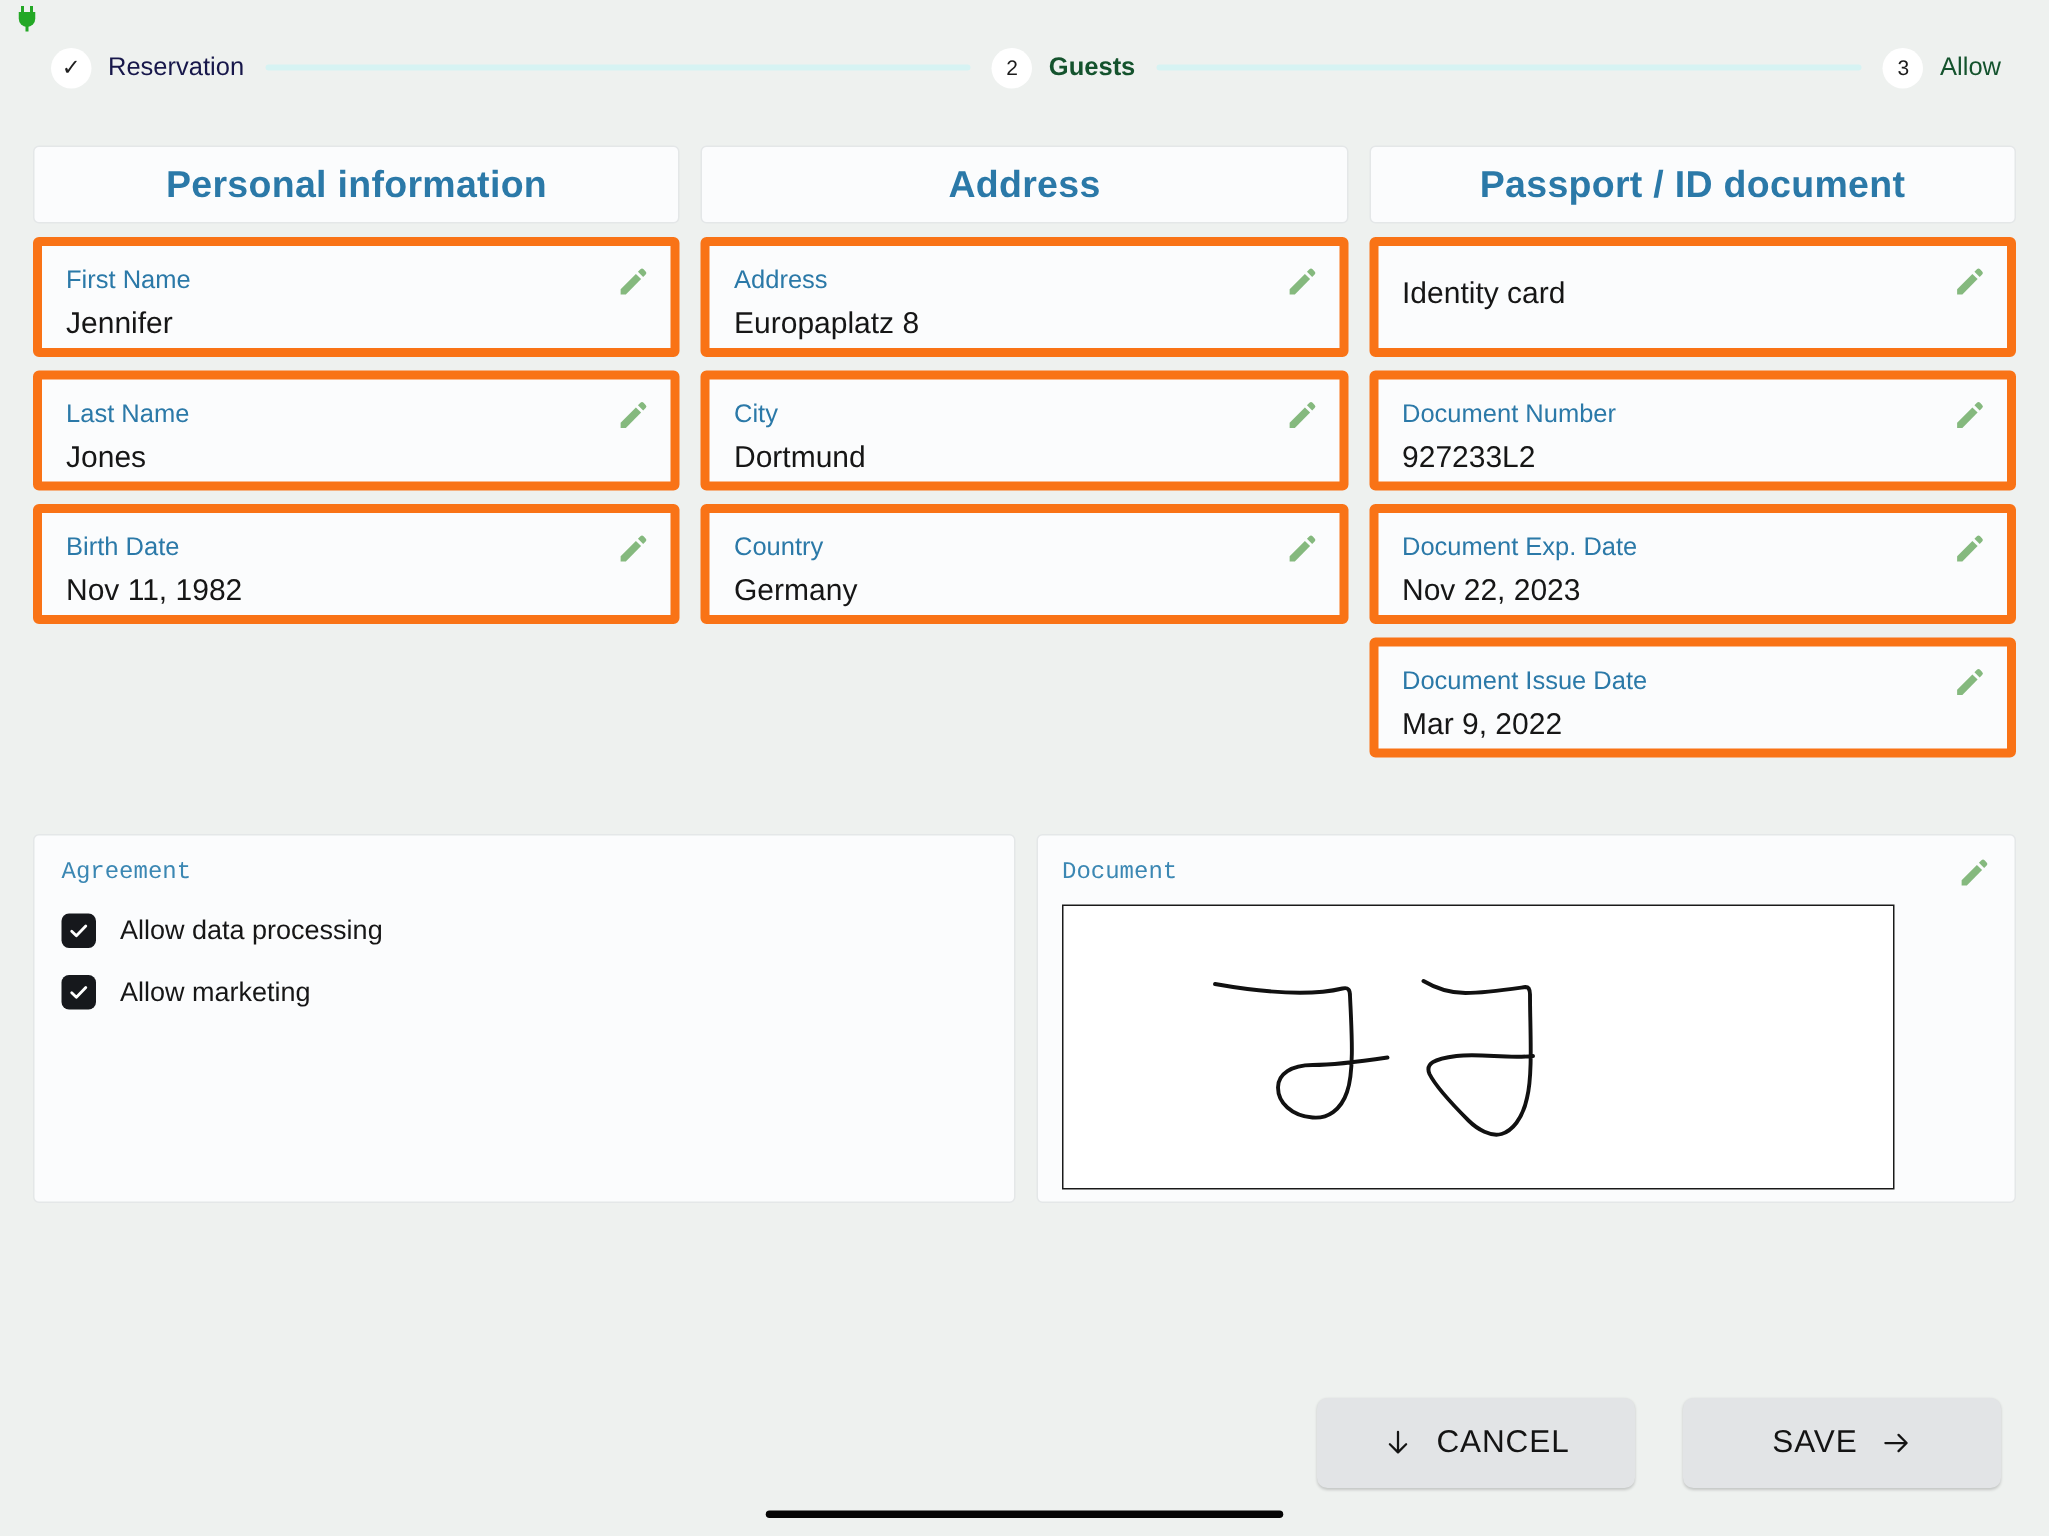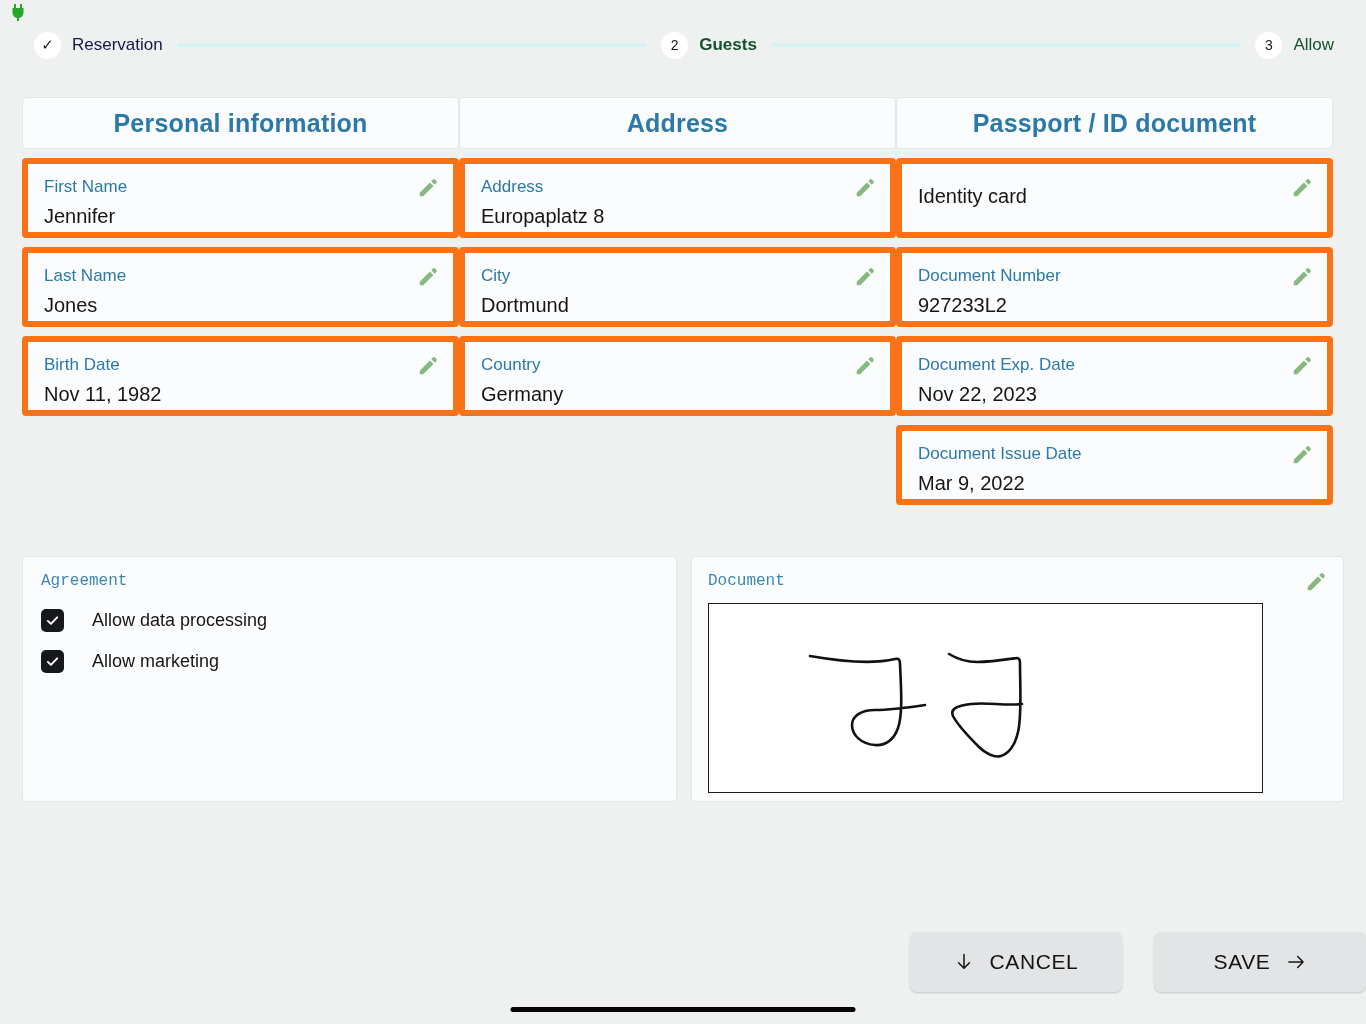--- a/index.html
+++ b/index.html
@@ -30,21 +30,21 @@
   .step-label { font-size: 17px; color: #14532d; white-space: nowrap; }
   .step.active .step-label { font-weight: bold; }
   .step.done .step-label { font-weight: 400; color: #17174a; }
   .step-line { flex: 1 1 auto; height: 4px; background: #d6f3f3; border-radius: 2px; margin: 0 14px; }
   .stepper .first { padding-left: 34px; }
   .stepper .last { padding-right: 32px; }
 
   
   .columns {
     position: absolute; top: 97px; left: 22px; width: 1322px;
-    display: flex; gap: 0;
+    display: flex; gap: 14px; justify-content: flex-end;
   }
   .col { width: 437px; display: flex; flex-direction: column; gap: 9px; }
   .col-header {
     background: #fbfcfd; border: 1px solid #e4e7e8; border-radius: 4px;
     height: 52px; display: flex; align-items: center; justify-content: center;
   }
   .col-header span { font-size: 25px; color: #2b79a8; font-weight: bold; letter-spacing: 0.2px; }
 
   .field {
     position: relative; background: #fbfcfd; border: 6px solid #f97316; border-radius: 4px;
@@ -56,36 +56,36 @@
 
   
   .panels { position: absolute; top: 556px; left: 22px; width: 1322px; display: flex; gap: 14px; }
   .panel {
     background: #fbfcfd; border: 1px solid #e4e7e8; border-radius: 4px;
     position: relative;
   }
   .panel-agreement { width: 655px; height: 246px; padding: 14px 18px; }
   .panel-signature { width: 653px; height: 246px; padding: 14px 16px; }
   .panel-title { font-size: 16px; color: #3b87b3; line-height: 20px; font-family: Liberation Mono, monospace; }
-  .checkrow { display: flex; align-items: center; gap: 28px; margin-top: 18px; }
+  .checkrow { display: flex; align-items: center; gap: 16px; margin-top: 18px; }
   .checkbox {
     width: 23px; height: 23px; border-radius: 5px; background: #16181c;
     display: flex; align-items: center; justify-content: center; flex: 0 0 auto;
   }
   .checkbox svg { display:block; }
   .checkrow-label { font-size: 18px; color: #161616; }
 
   .sigbox {
     margin-top: 12px; width: 555px; height: 190px;
     background: #ffffff; border: 1.5px solid #1a1a1a;
   }
   .sigbox svg { display: block; }
 
   
-  .actions { position: absolute; left: 0; top: 932px; width: 1366px; display: flex; justify-content: flex-end; gap: 32px; }
+  .actions { position: absolute; left: 0; top: 932px; width: 1366px; display: flex; justify-content: flex-end; padding-right: 32px; gap: 32px; }
   .btn {
     height: 60px; min-width: 212px; border-radius: 7px; background: #e2e4e6;
     border: none; display: flex; align-items: center; justify-content: center; gap: 16px;
     font-size: 21px; color: #141414; letter-spacing: 0.6px; cursor: pointer;
     box-shadow: 0 1px 2px rgba(0,0,0,0.18);
     font-family: "Liberation Sans", sans-serif;
   }
   .btn svg { display: block; }
 
   

